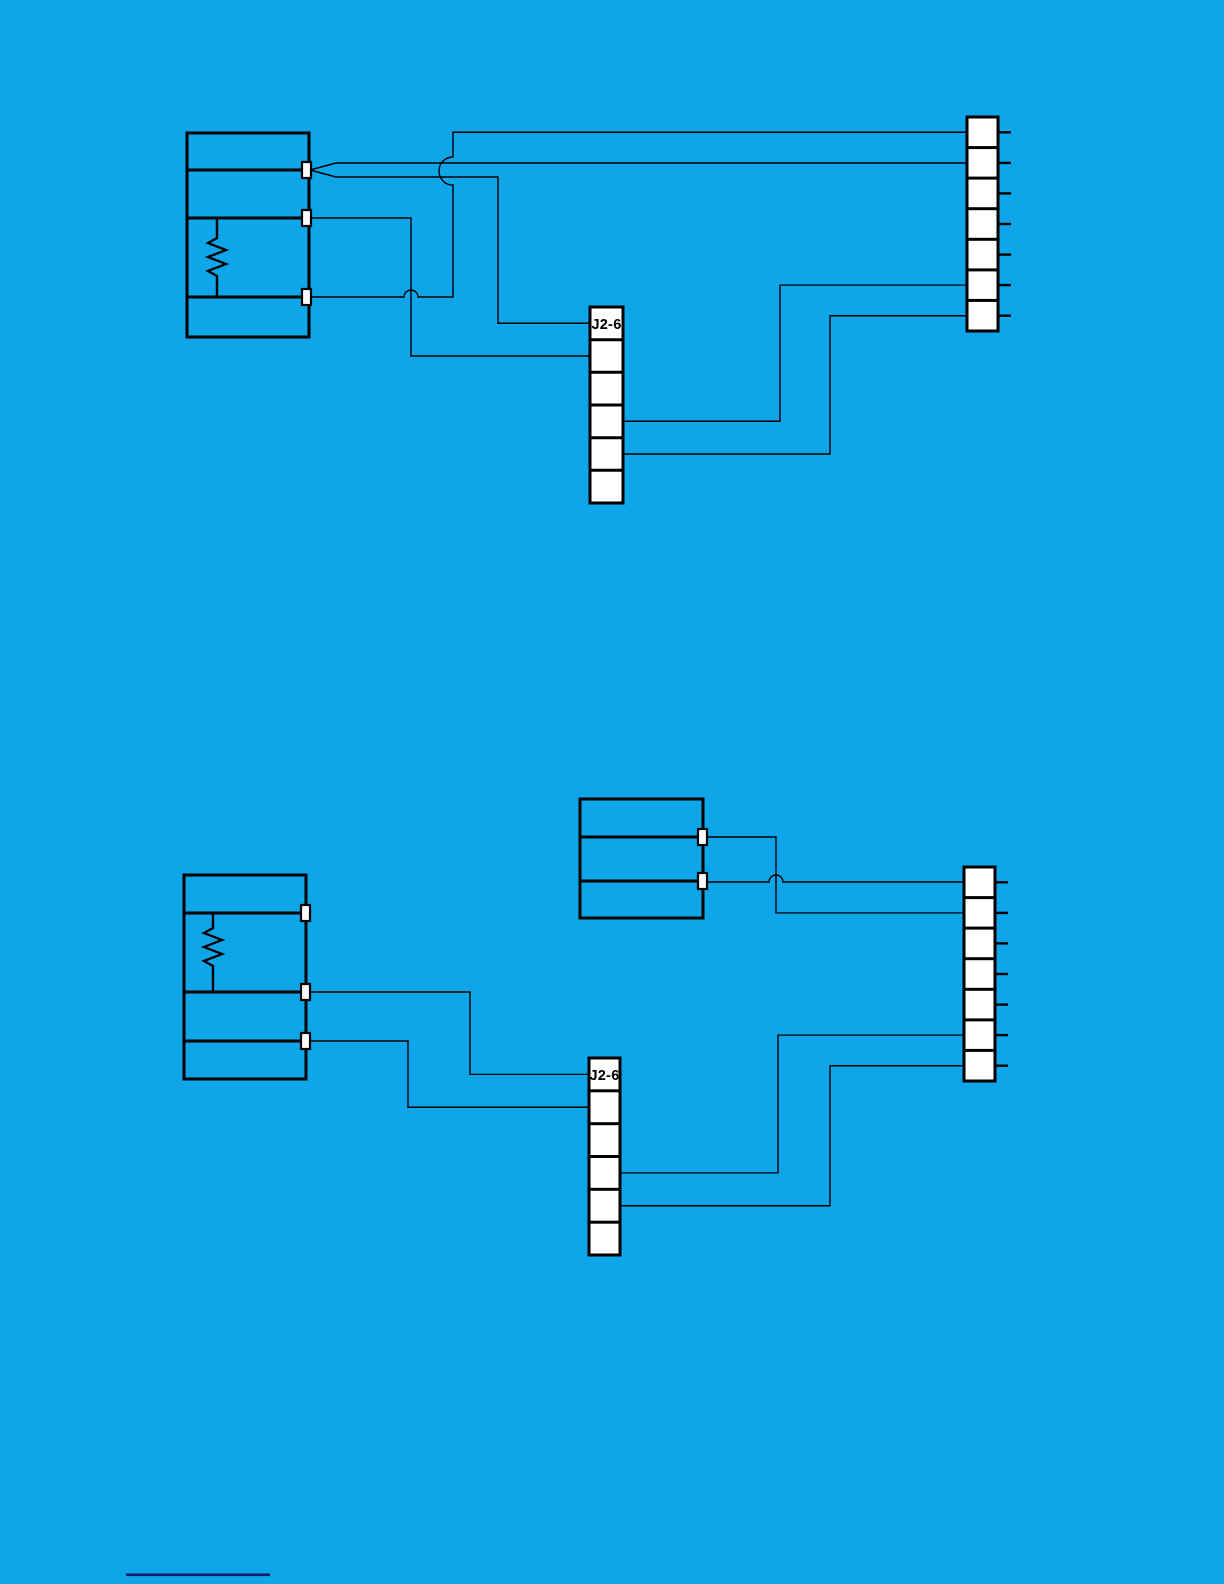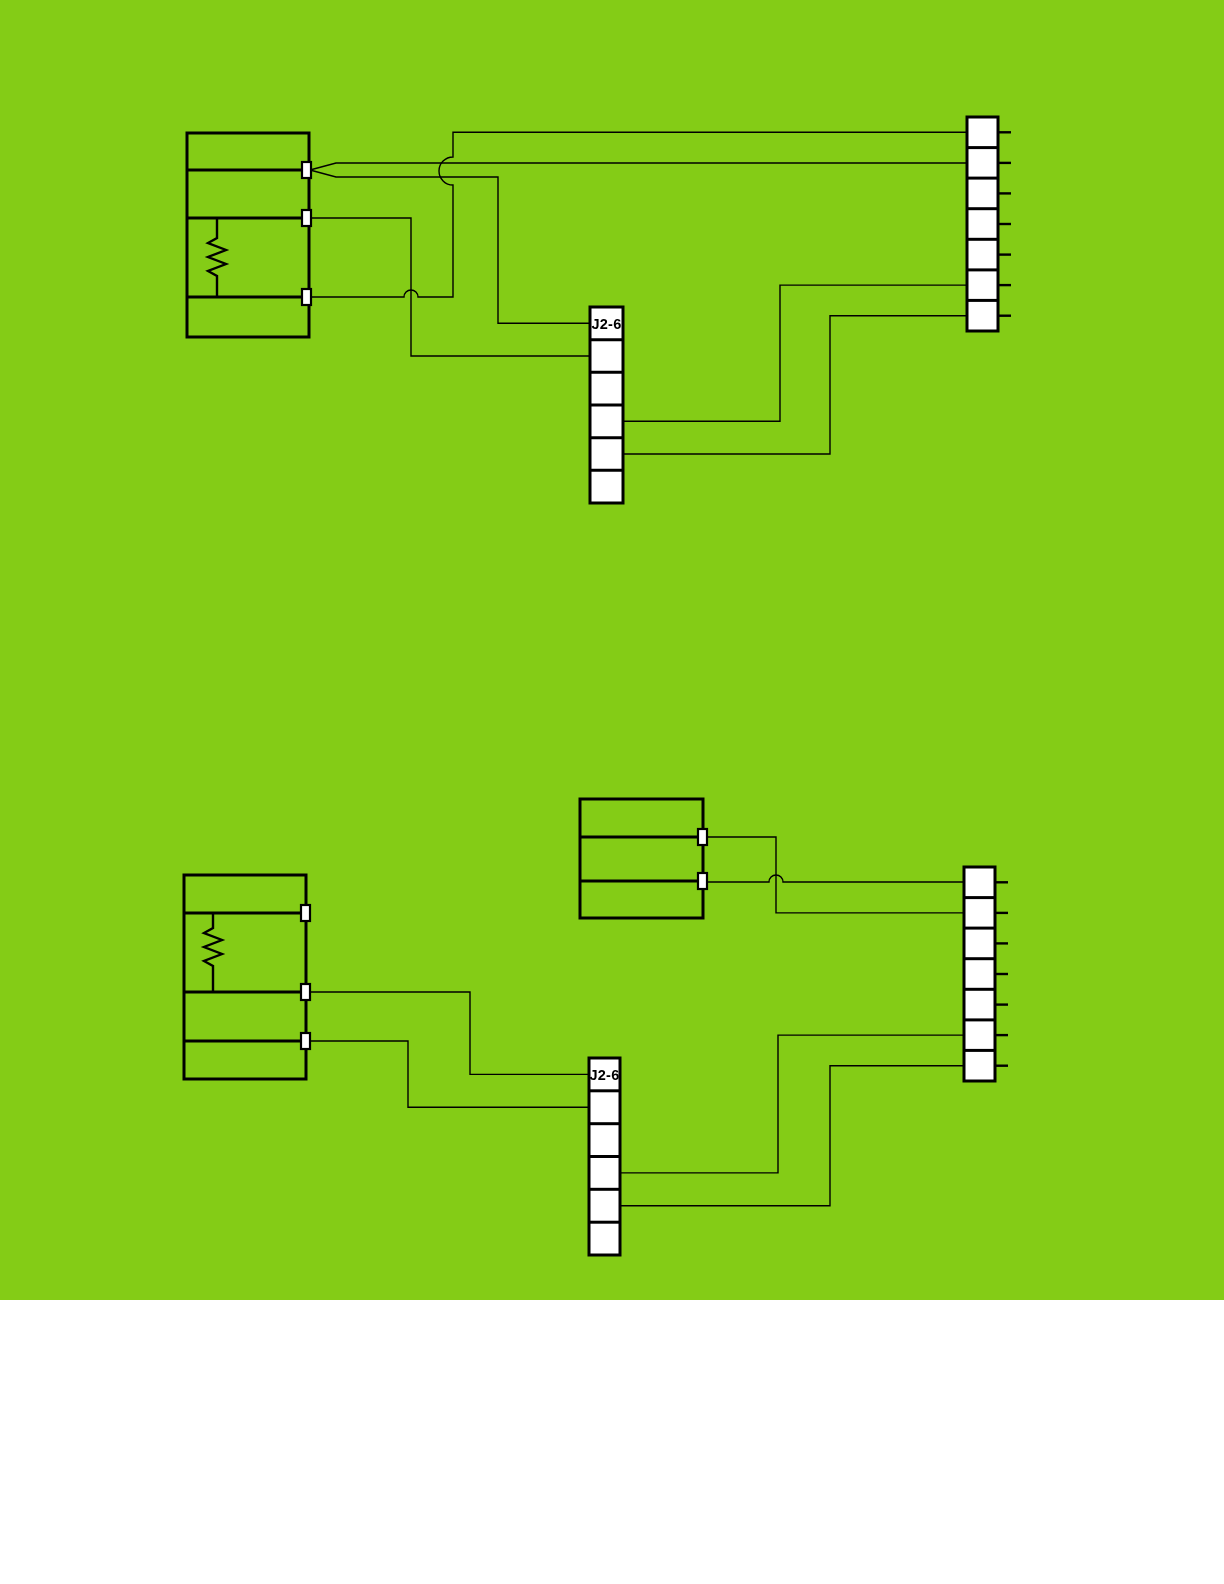--- a/index.html
+++ b/index.html
@@ -1,17 +1,17 @@
 <!DOCTYPE html>
 <html><head>
 <meta charset="utf-8">
 <style>
   html,body { margin:0; padding:0; background:#ffffff; }
   .page {
-    position:relative; width:1224px; height:1300px; background:#84cc16;
+    position:relative; width:1224px; height:1584px; background:#0ea5e9;
     font-family:"Liberation Sans", sans-serif; overflow:hidden;
   }
   svg { display:block; position:absolute; left:0; top:0; }
   .j2-label {
     font-family:"Liberation Sans", sans-serif;
     font-weight:700; font-size:14.5px; fill:#000000; letter-spacing:0.3px;
   }
 </style>
 </head>
 <body>

